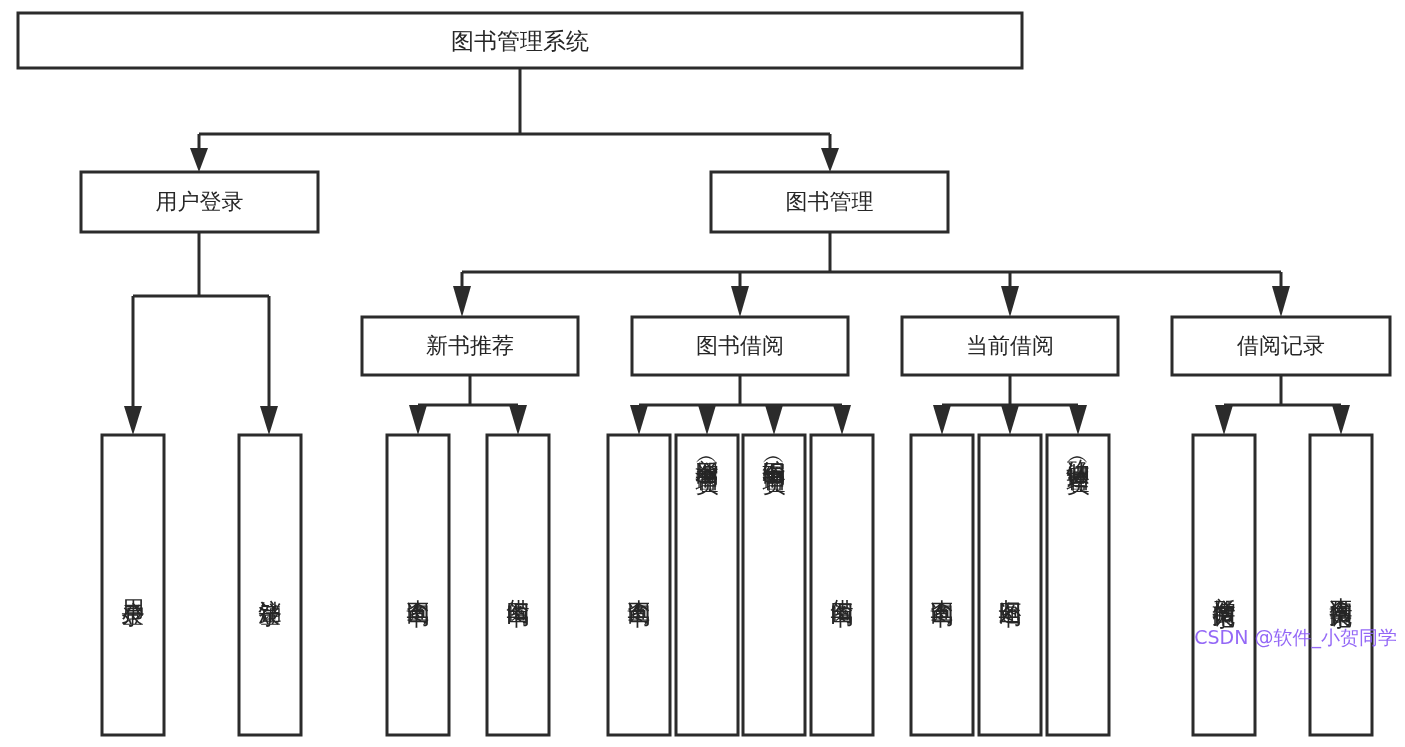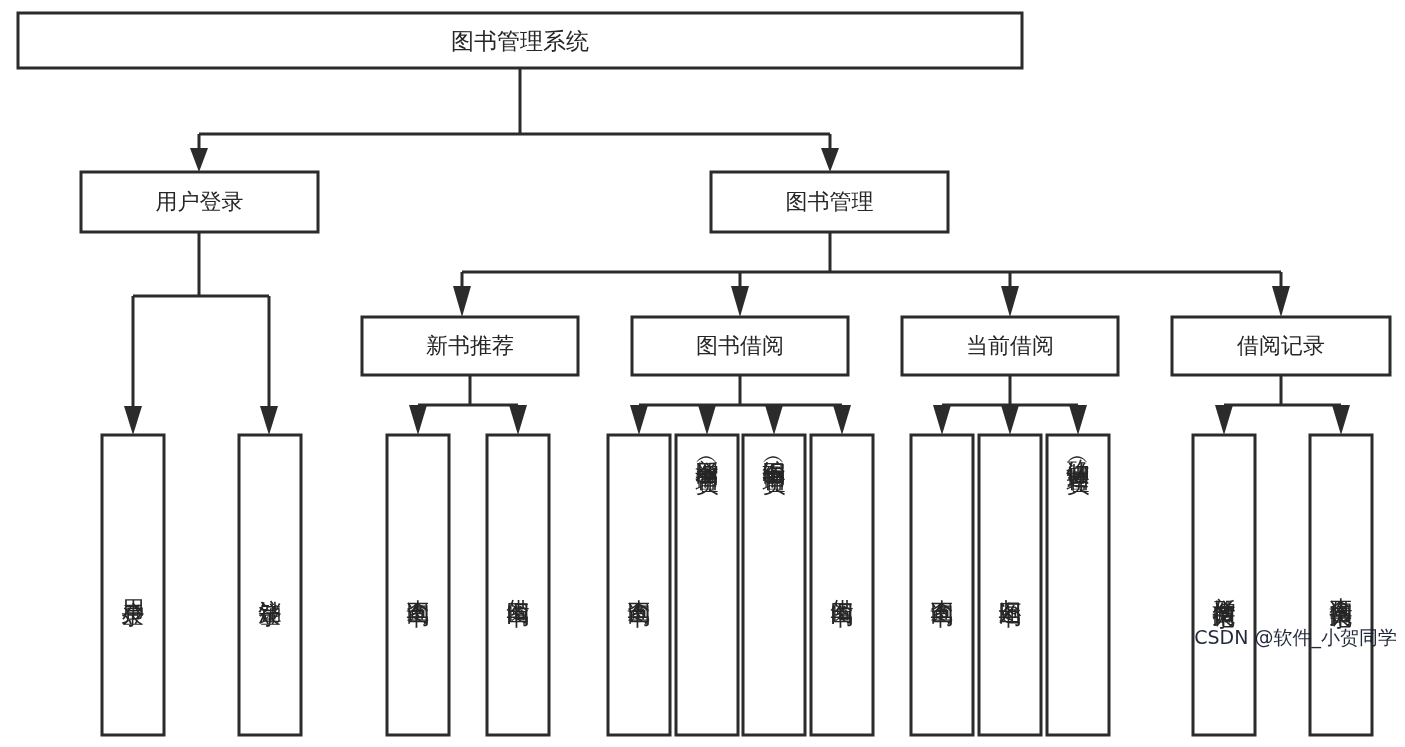--- a/index.html
+++ b/index.html
@@ -70,21 +70,21 @@
     letter-spacing: 2px;
     white-space: nowrap;
     text-align: center;
   }
   .watermark {
     position: absolute;
     right: 8px;
     bottom: 6px;
     font-family: "DejaVu Sans", "Liberation Sans", sans-serif;
     font-size: 19px;
-    color: #0f172a;
+    color: #8b5cf6;
     opacity: 0.92;
     user-select: none;
     white-space: nowrap;
   }
 </style>
 </head>
 <body>
 
 <div id="diagram-root">
 

